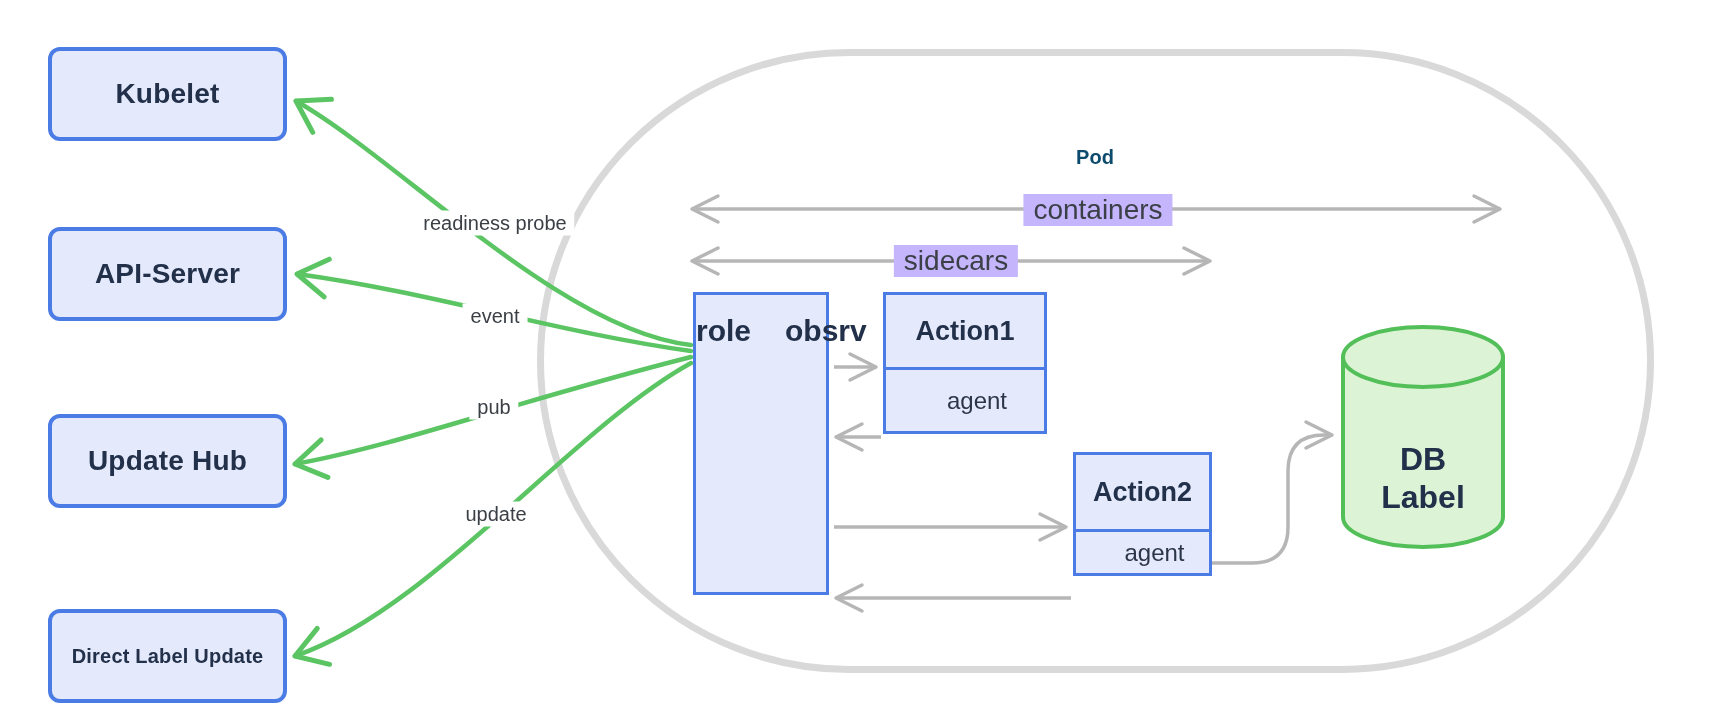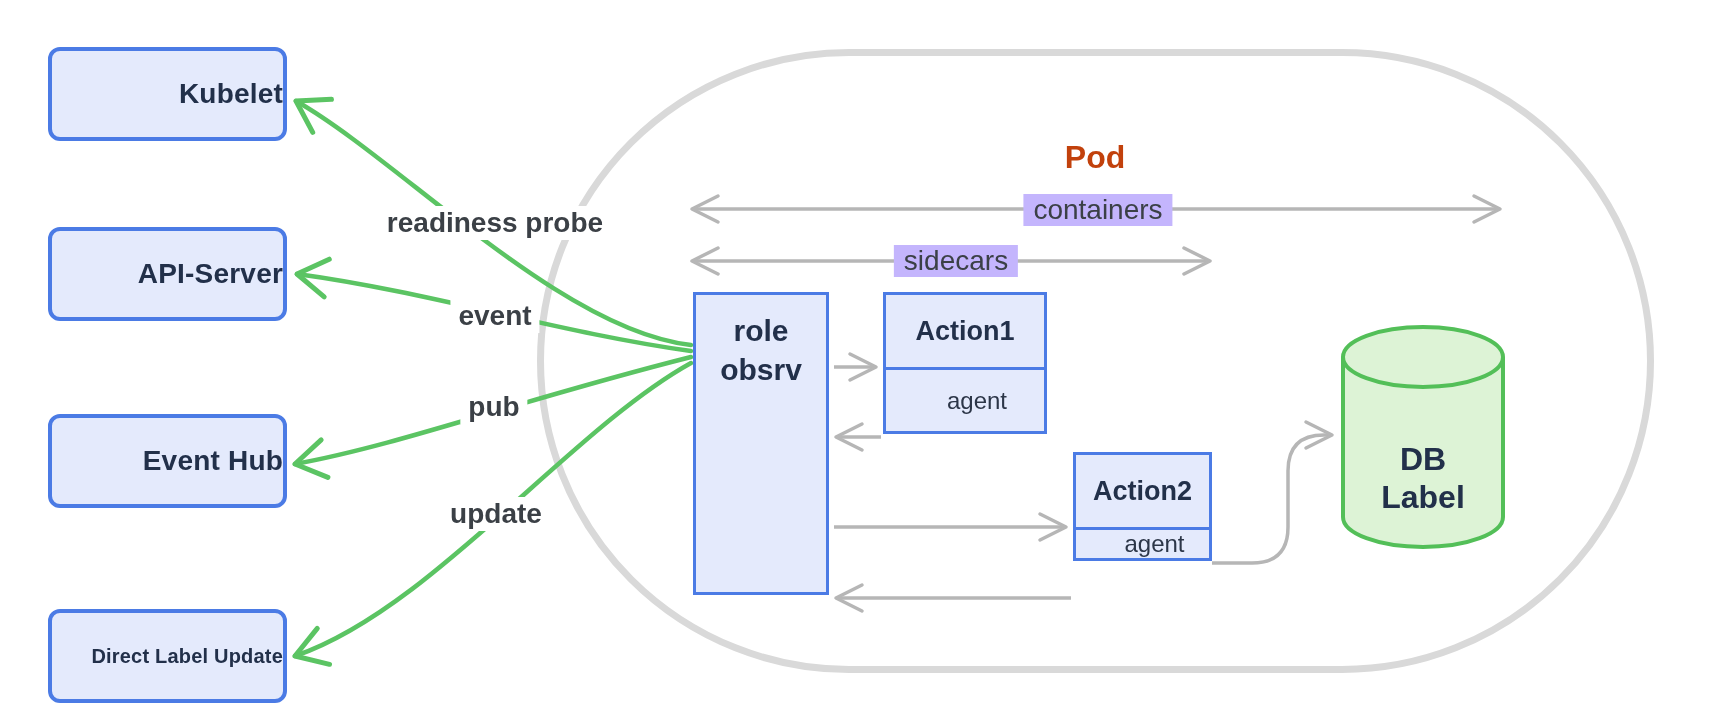--- a/index.html
+++ b/index.html
@@ -6,49 +6,49 @@
   .stage{
     position:relative;width:1710px;height:728px;background:#ffffff;overflow:hidden;
     font-family:"Liberation Sans","DejaVu Sans",sans-serif;
   }
   .stage svg{position:absolute;left:0;top:0;}
 
   
   .ext-node{
     position:absolute;left:48px;width:239px;height:94px;box-sizing:border-box;
     background:#e4eafc;border:4px solid #4b7be5;border-radius:12px;
-    display:flex;align-items:center;justify-content:flex-end;
+    display:flex;align-items:center;justify-content:center;
   }
   .ext-node .lbl{font-size:28px;font-weight:700;color:#22304a;letter-spacing:.2px;}
   .ext-node.small .lbl{font-size:20px;}
 
   
   .flow-label{
     position:absolute;transform:translate(-50%,-50%);
     background:#ffffff;padding:1px 8px;
-    font-size:28px;font-weight:700;color:#3b4046;white-space:nowrap;
+    font-size:20px;font-weight:400;color:#3b4046;white-space:nowrap;
   }
 
   
   .pod-title{
     position:absolute;transform:translate(-50%,-50%);
-    font-size:32px;font-weight:700;color:#c2410c;
+    font-size:20px;font-weight:700;color:#0c4a6e;
   }
   .span-label{
     position:absolute;transform:translate(-50%,-50%);
     background:#c4b5fd;padding:0 10px;
     font-size:28px;font-weight:400;color:#3b4046;white-space:nowrap;
   }
 
   
   .inner-box{
     position:absolute;box-sizing:border-box;
     background:#e4eafc;border:3px solid #4b7be5;
   }
-  .role-box{display:flex;flex-direction:column;align-items:center;padding-top:16px;}
+  .role-box{display:flex;flex-direction:row;align-items:flex-start;padding-top:16px;gap:34px;}
   .role-box .ln{font-size:30px;font-weight:700;color:#22304a;line-height:39px;}
   .action-box{display:flex;flex-direction:column;}
   .action-title{display:flex;align-items:center;justify-content:center;
     font-size:27px;font-weight:700;color:#22304a;}
   .action-agent{flex:1;border-top:3px solid #4b7be5;display:flex;align-items:center;justify-content:center;
     font-size:24px;font-weight:400;color:#2c3648;padding-left:24px;}
 
   
   .db-text{
     position:absolute;left:1343px;top:440px;width:160px;text-align:center;
@@ -96,21 +96,21 @@
     <path d="M 691 363 C 570 430, 430 610, 295 656" fill="none" stroke="#5bc463" stroke-width="4.5" stroke-linecap="round" marker-end="url(#chevGreen)"></path>
   </svg>
 
   <div class="ext-node" style="top:47px">
     <span class="lbl">Kubelet</span>
   </div>
   <div class="ext-node" style="top:227px">
     <span class="lbl">API-Server</span>
   </div>
   <div class="ext-node" style="top:414px">
-    <span class="lbl">Event Hub</span>
+    <span class="lbl">Update Hub</span>
   </div>
   <div class="ext-node small" style="top:609px">
     <span class="lbl">Direct Label Update</span>
   </div>
 
   <div class="flow-label" style="left:495px;top:223px">readiness probe</div>
   <div class="flow-label" style="left:495px;top:316px">event</div>
   <div class="flow-label" style="left:494px;top:407px">pub</div>
   <div class="flow-label" style="left:496px;top:514px">update</div>
 
@@ -121,21 +121,21 @@
   <div class="inner-box role-box" style="left:693px;top:292px;width:136px;height:303px">
     <div class="ln">role</div>
     <div class="ln">obsrv</div>
   </div>
 
   <div class="inner-box action-box" style="left:883px;top:292px;width:164px;height:142px">
     <div class="action-title" style="height:72px">Action1</div>
     <div class="action-agent">agent</div>
   </div>
 
-  <div class="inner-box action-box" style="left:1073px;top:452px;width:139px;height:109px">
+  <div class="inner-box action-box" style="left:1073px;top:452px;width:139px;height:124px">
     <div class="action-title" style="height:74px">Action2</div>
     <div class="action-agent">agent</div>
   </div>
 
   <div class="db-text">
     <div>DB</div>
     <div>Label</div>
   </div>
 
 

